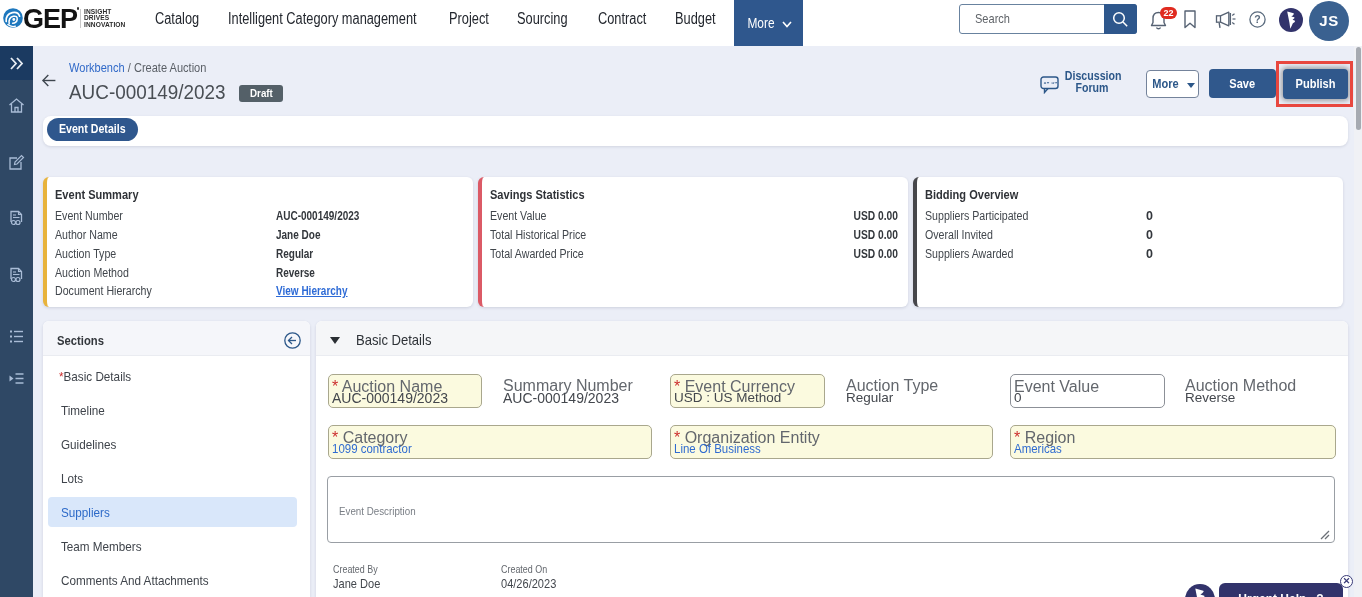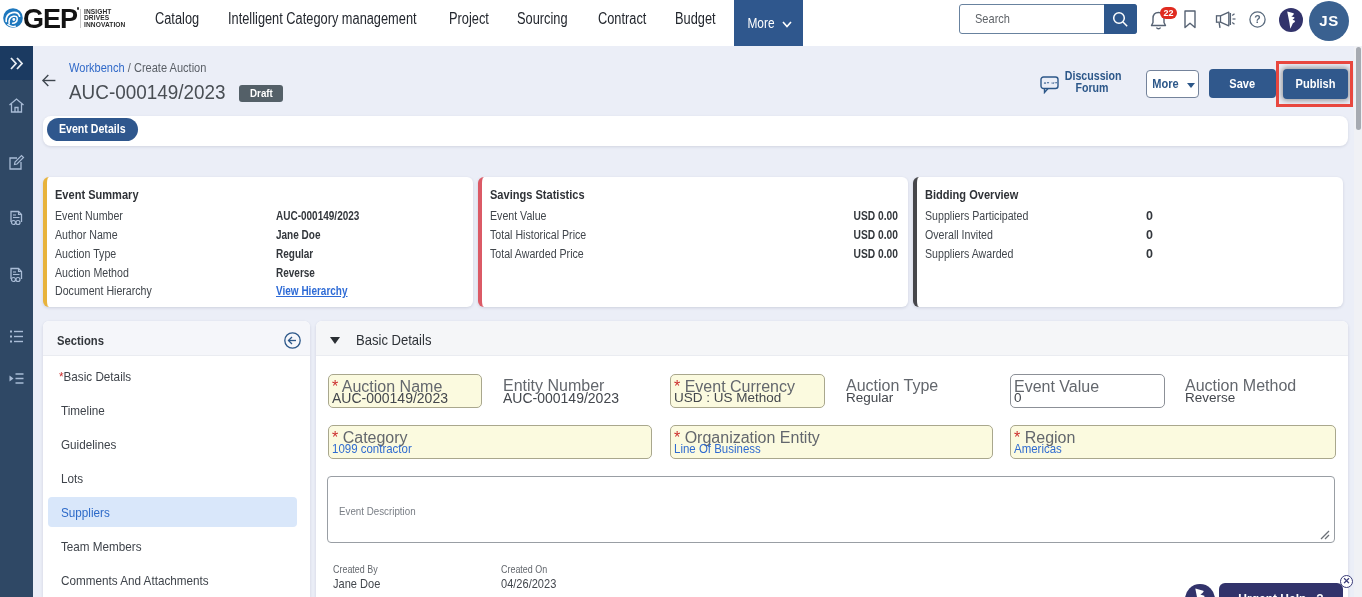--- a/index.html
+++ b/index.html
@@ -266,21 +266,21 @@
 
 <div class="abs" id="bdcard"></div>
 <div class="abs" id="bdhead"></div>
 <div class="abs" style="left:330px;top:337px;width:0;height:0;border-left:5.5px solid transparent;border-right:5.5px solid transparent;border-top:7px solid #2A2E33"></div>
 <div class="abs cx90" id="bdtitle">Basic Details</div>
 
 <div class="abs ybox" style="left:328px;top:374px;width:154px"></div>
 <div class="abs flabel" style="left:332px;top:378px"><span class="ast">* </span>Auction Name</div>
 <div class="abs fvalue" style="left:332px;top:389.5px;font-size:14px">AUC-000149/2023</div>
 
-<div class="abs flabel" style="left:503px;top:377px">Entity Number</div>
+<div class="abs flabel" style="left:503px;top:377px">Summary Number</div>
 <div class="abs fvalue" style="left:503px;top:389.5px;font-size:14px">AUC-000149/2023</div>
 
 <div class="abs ybox" style="left:670px;top:374px;width:155px"></div>
 <div class="abs flabel" style="left:674px;top:378px"><span class="ast">* </span>Event Currency</div>
 <div class="abs fvalue" style="left:674px;top:390px">USD : US Method</div>
 
 <div class="abs flabel" style="left:846px;top:377px">Auction Type</div>
 <div class="abs fvalue" style="left:846px;top:390px">Regular</div>
 
 <div class="abs wbox" style="left:1010px;top:374px;width:155px"></div>

